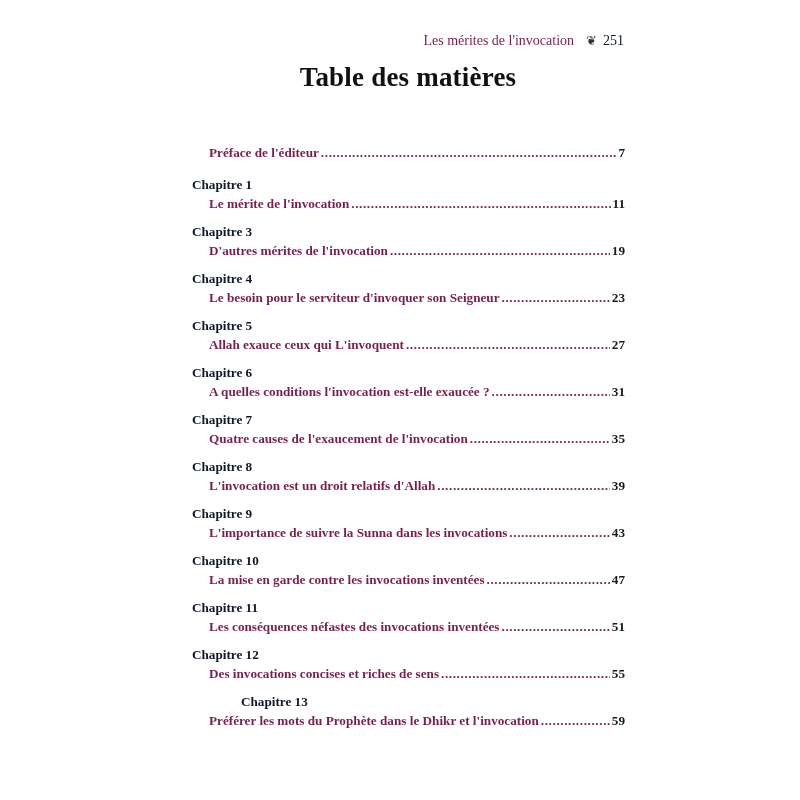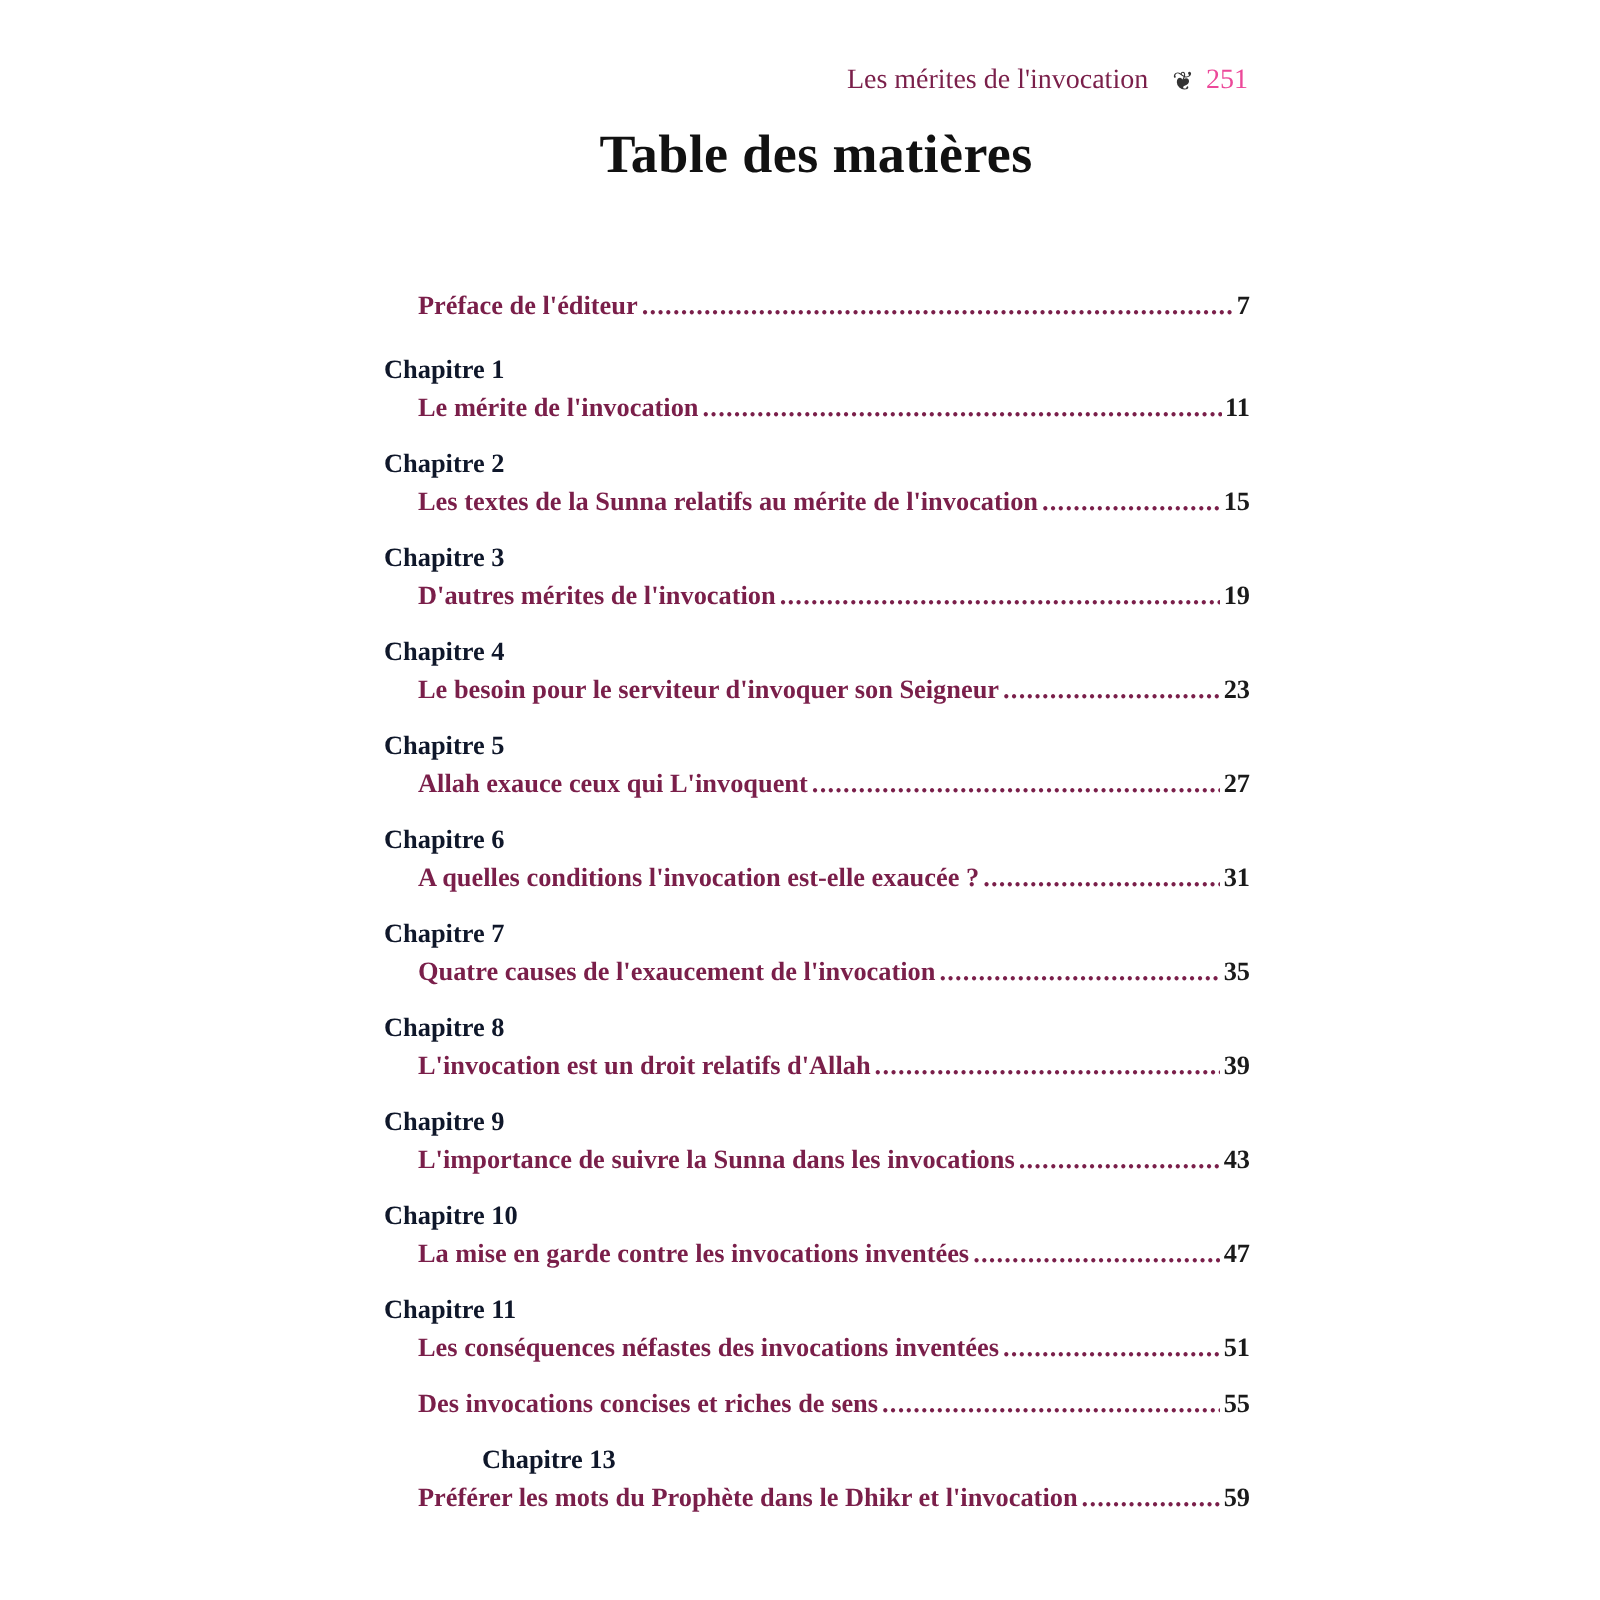--- a/index.html
+++ b/index.html
@@ -23,21 +23,21 @@
       align-items: flex-end;
       font-size: 14px;
       color: #7a1f4a;
     }
     .running-header .ornament {
       margin: 0 6px 0 12px;
       font-size: 13px;
       color: #333;
     }
     .running-header .page-no {
-      color: #ec4899;
+      color: #0f172a;
     }
     .page-title {
       position: absolute;
       top: 62px;
       left: 0;
       width: 816px;
       text-align: center;
       font-size: 27px;
       font-weight: bold;
       color: #111;
@@ -121,28 +121,20 @@
 
   <div class="chapter">
     <div class="chapter-label">Chapitre 1</div>
     <div class="entry indented">
       <span class="title">Le mérite de l'invocation</span>
       <span class="leader"></span>
       <span class="page">11</span>
     </div>
   </div>
 
-  <div class="chapter">
-    <div class="chapter-label">Chapitre 2</div>
-    <div class="entry indented">
-      <span class="title">Les textes de la Sunna relatifs au mérite de l'invocation</span>
-      <span class="leader"></span>
-      <span class="page">15</span>
-    </div>
-  </div>
 
   <div class="chapter">
     <div class="chapter-label">Chapitre 3</div>
     <div class="entry indented">
       <span class="title">D'autres mérites de l'invocation</span>
       <span class="leader"></span>
       <span class="page">19</span>
     </div>
   </div>
 
@@ -212,20 +204,21 @@
   <div class="chapter">
     <div class="chapter-label">Chapitre 11</div>
     <div class="entry indented">
       <span class="title">Les conséquences néfastes des invocations inventées</span>
       <span class="leader"></span>
       <span class="page">51</span>
     </div>
   </div>
 
   <div class="chapter">
+    <div class="chapter-label">Chapitre 12</div>
     <div class="entry indented">
       <span class="title">Des invocations concises et riches de sens</span>
       <span class="leader"></span>
       <span class="page">55</span>
     </div>
   </div>
 
   <div class="chapter shift">
     <div class="chapter-label">Chapitre 13</div>
     <div class="entry indented">

